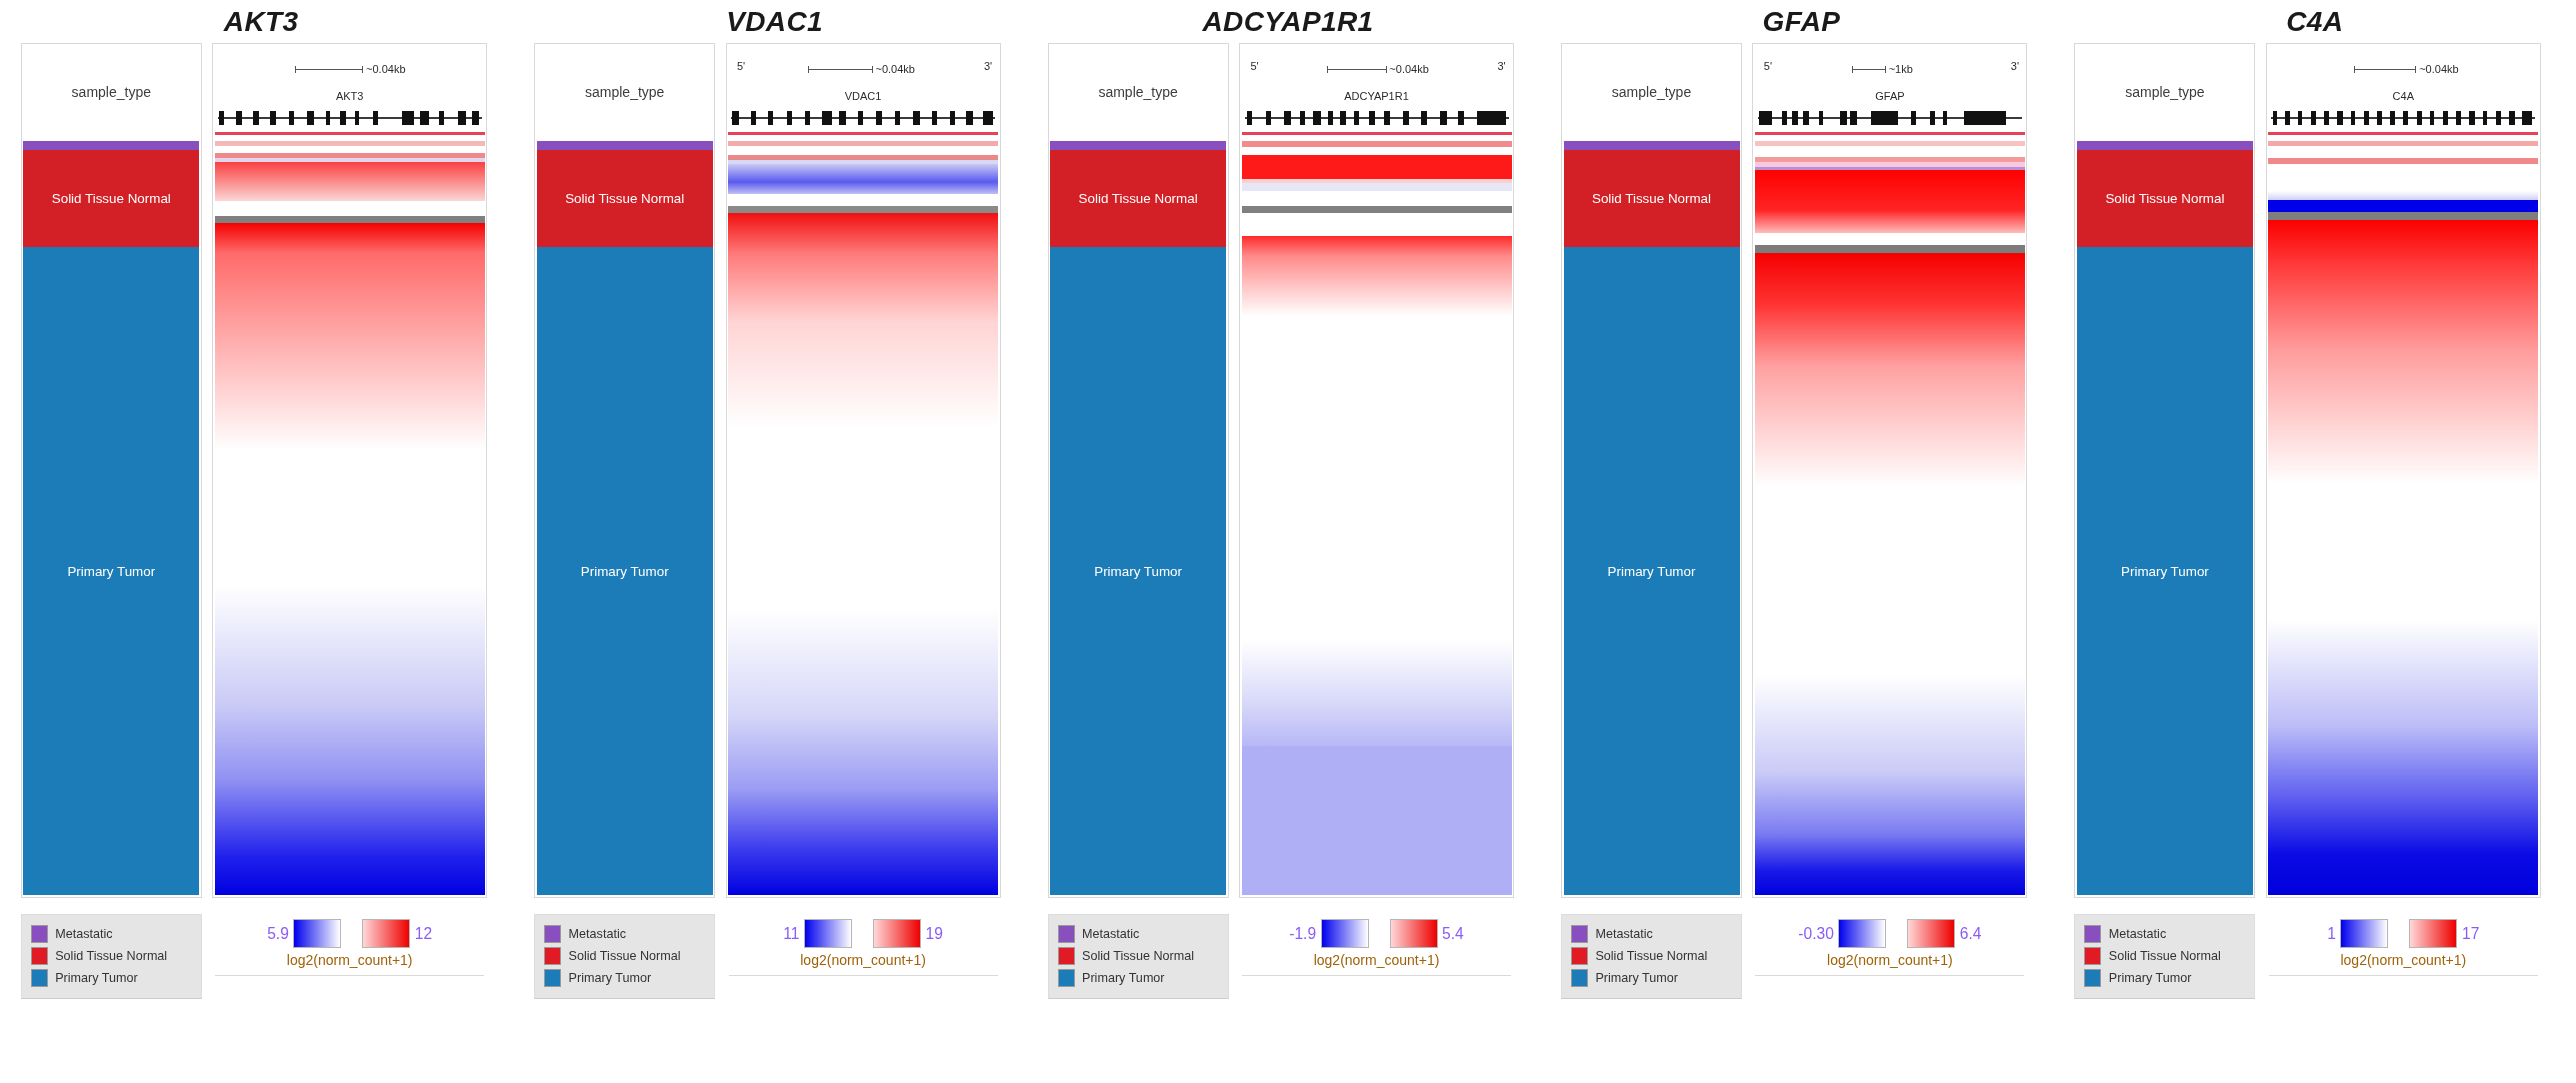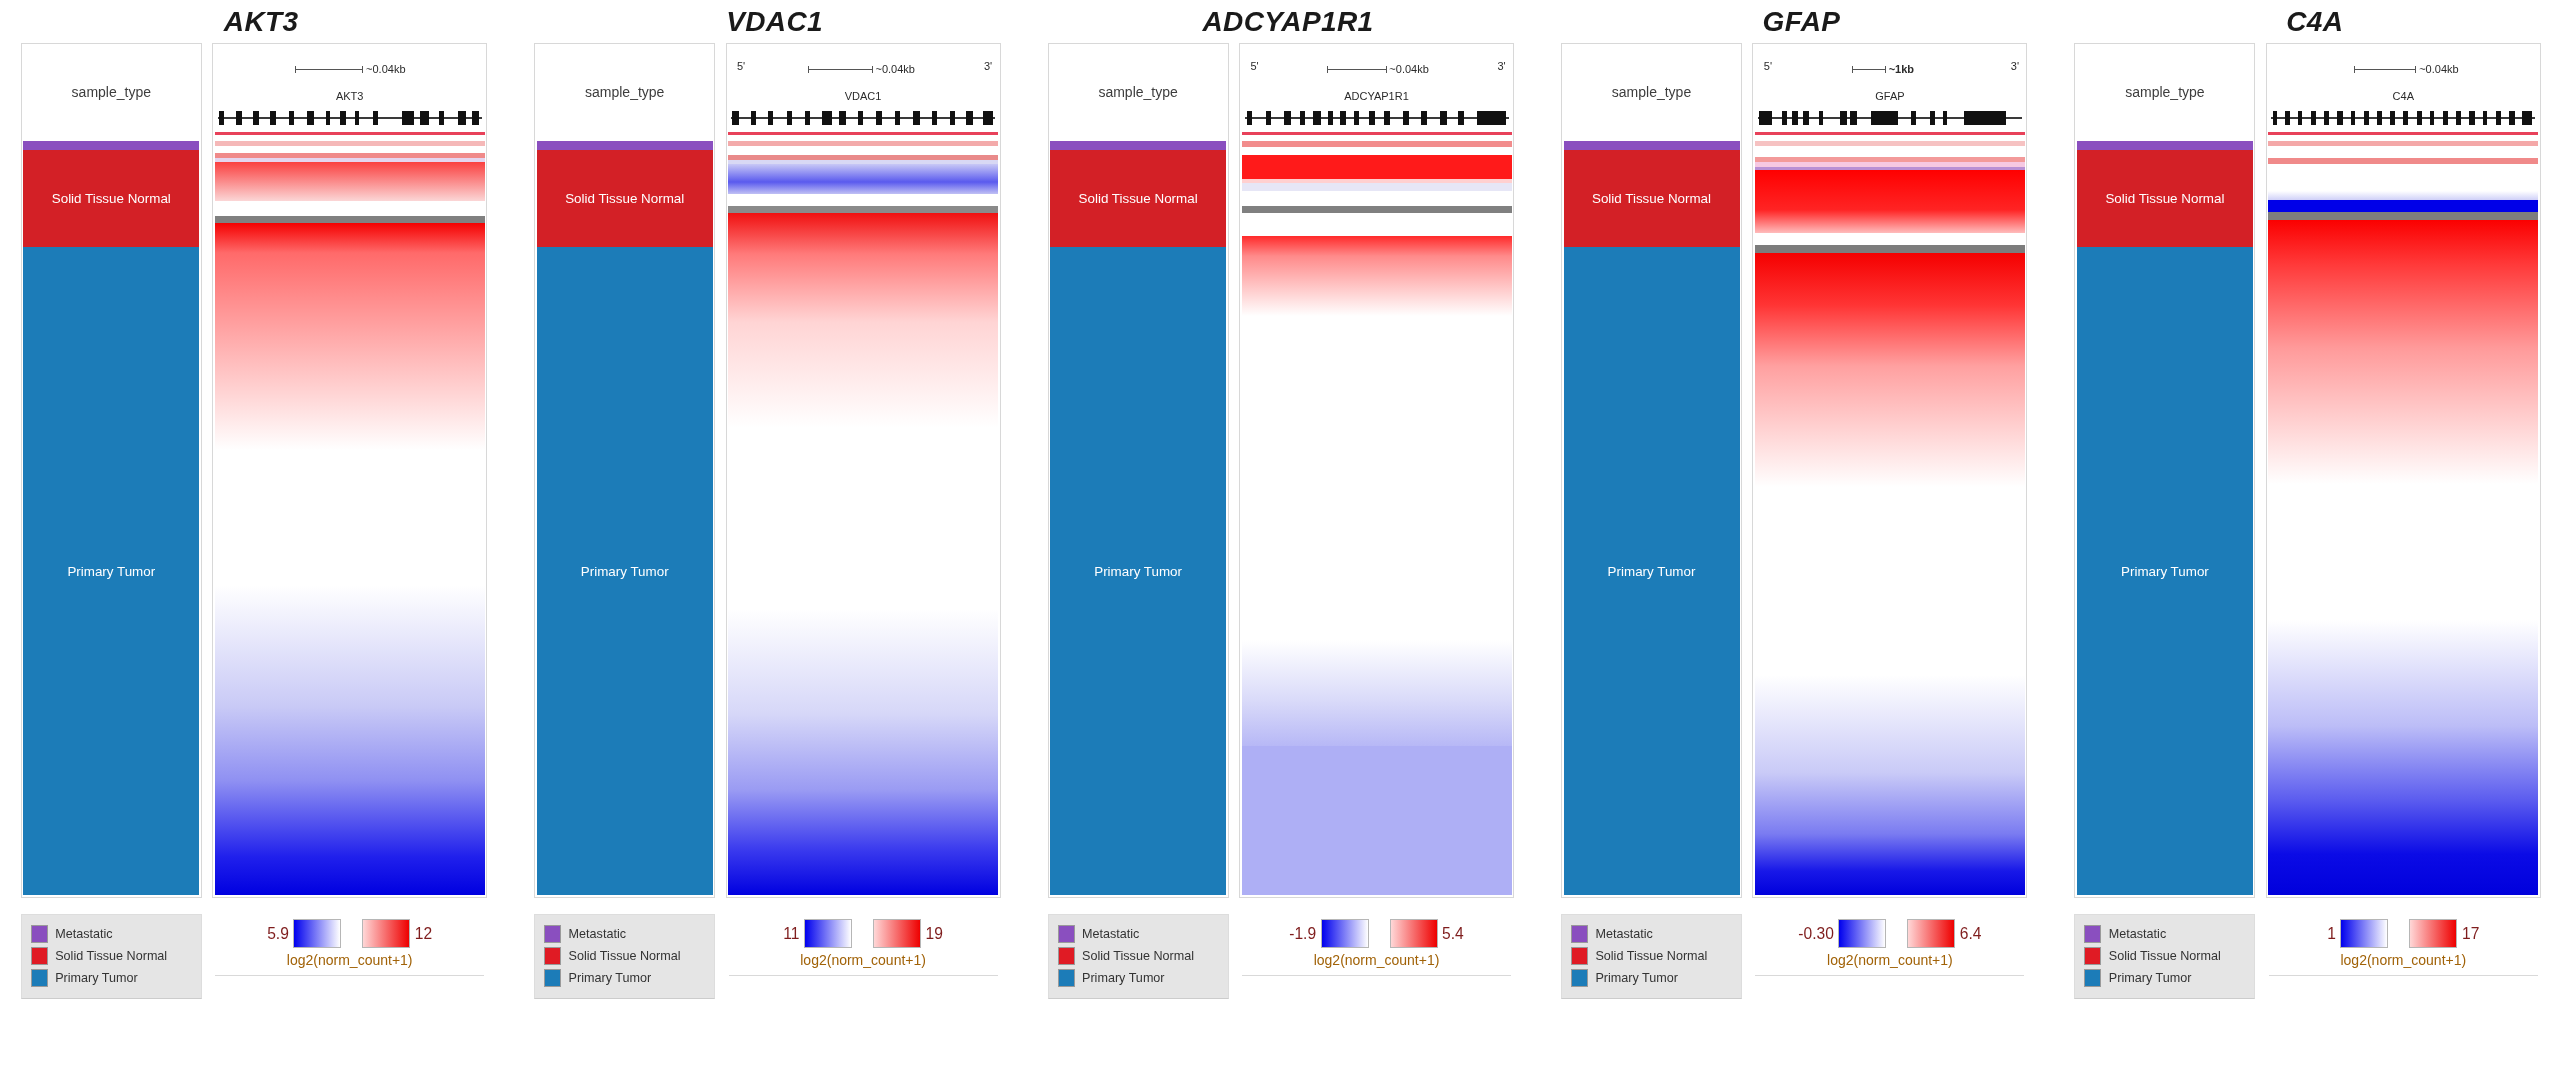--- a/index.html
+++ b/index.html
@@ -224,21 +224,21 @@
   }
   .scale-ramp-row {
     display: flex;
     align-items: center;
     justify-content: center;
     gap: 4.5px;
     height: 33px;
   }
   .scale-val {
     font-size: 15.6px;
-    color: #7f1d1d;
+    color: #8b5cf6;
     white-space: nowrap;
   }
   .ramp {
     width: 46px;
     height: 27px;
     border: 0.7px solid #b6b6b6;
   }
   .ramp-blue  { background: linear-gradient(to right, #0000ee, #ffffff); }
   .ramp-red   { background: linear-gradient(to right, #ffd7d7, #ee0000); }
   .ramp-gap   { width: 12px; }
@@ -541,21 +541,21 @@
               </div>
               <div class="st-seg" style="height:86%;background:#1C7CB8;">
                 <span class="st-seg-label">Primary Tumor</span>
               </div>
             </div>
           </div>
           <div class="hmcol">
             <div class="gene-track">
               <span class="prime p5">5'</span>
               <span class="prime p3">3'</span>
-              <div class="scalebar" style="left:36%;font-weight:bold;">
+              <div class="scalebar" style="left:36%;">
                 <span class="bar" style="width:34px;"></span>
                 <span>~1kb</span>
               </div>
               <div class="gene-name">GFAP</div>
               <div class="exon-row">
                 <div class="intron-line"></div>
                 <span class="exon" style="left:0.5%;width:5%;"></span>
                 <span class="exon" style="left:9%;width:2.2%;"></span>
                 <span class="exon" style="left:13%;width:2.2%;"></span>
                 <span class="exon" style="left:17%;width:2.2%;"></span>

